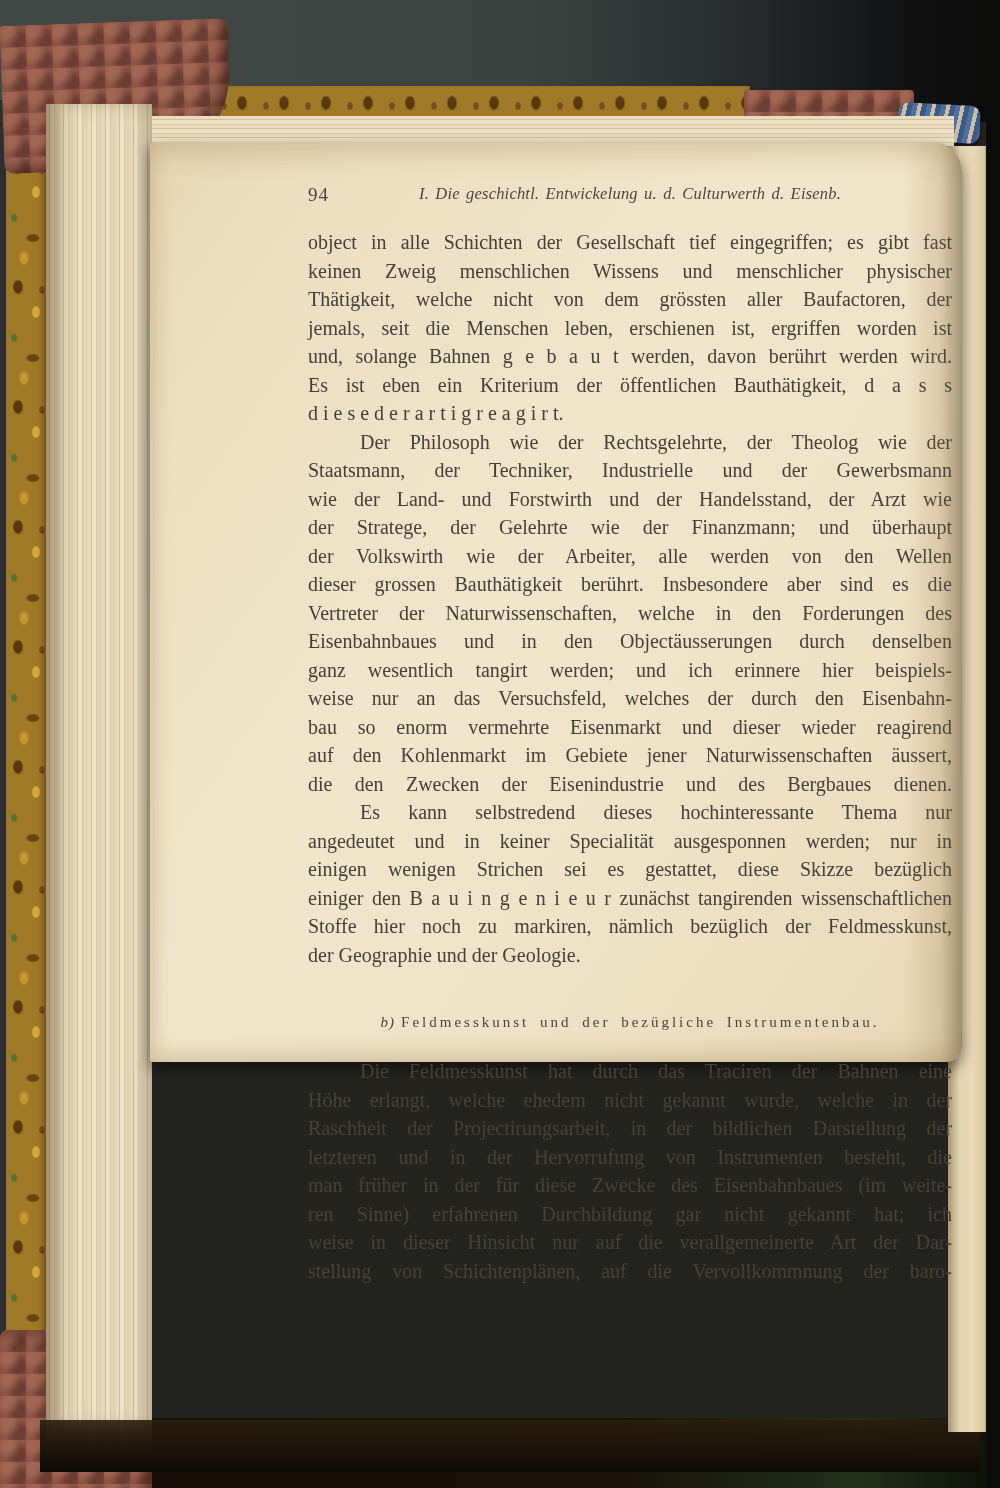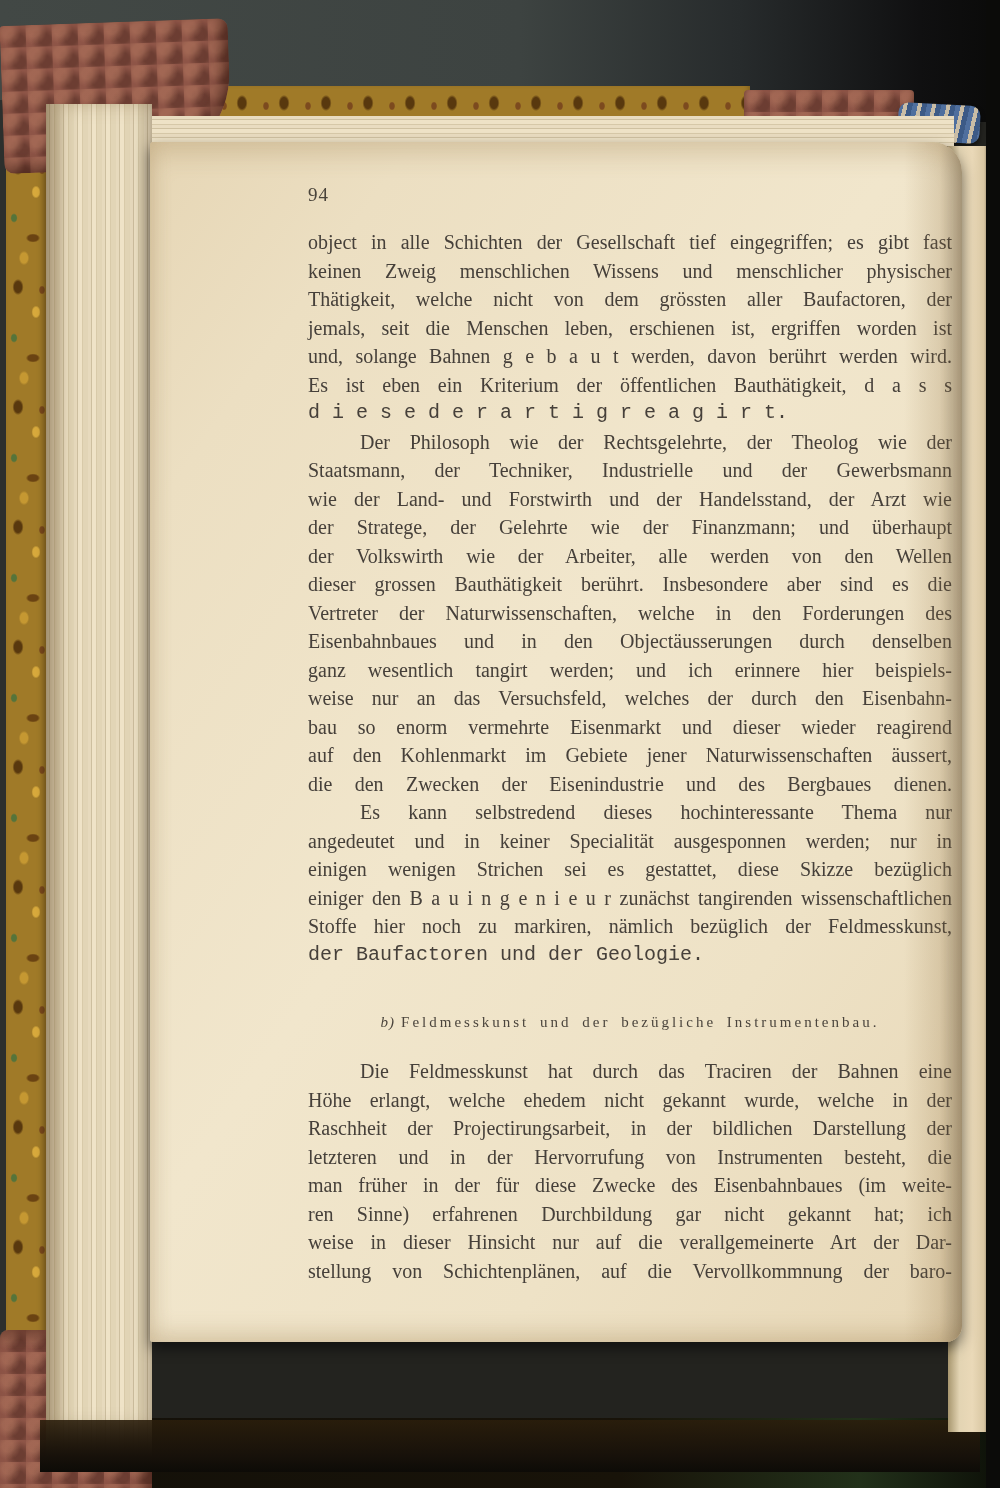--- a/index.html
+++ b/index.html
@@ -50,39 +50,39 @@
   .edges-top{position:absolute;left:152px;top:116px;width:802px;height:30px;
     background:repeating-linear-gradient(180deg,#e9dcc0 0 3px,#cfc1a1 3px 4px,#eee2c6 4px 8px,#d6c8a8 8px 9px);}
 
   .under-shadow{position:absolute;left:40px;top:1420px;width:940px;height:52px;
     background:linear-gradient(180deg,rgba(43,30,12,.9) 0%,#17110a 70%,#0d0b07 100%);}
 
   .facing-page{position:absolute;left:948px;top:146px;width:44px;height:1286px;
     background:linear-gradient(90deg,#a8976f 0%,#e3d4b3 26%,#ead9b8 55%,#d9c7a3 82%,#4a3f2b 100%);}
 
   
-  .page{position:absolute;left:150px;top:142px;width:812px;height:1200px;
+  .page{position:absolute;left:150px;top:142px;width:812px;height:920px;
     border-radius:3px 30px 16px 3px;
     background:linear-gradient(125deg,#e6d6b5 0%,#ecdfc2 16%,#f1e6cc 46%,#eee2c6 72%,#e7d7b6 100%);
     box-shadow:inset 0 14px 22px rgba(150,120,70,.22), inset 0 -10px 20px rgba(150,120,70,.25), 0 6px 14px rgba(0,0,0,.5);}
   .page::after{content:"";position:absolute;right:0;top:0;width:58px;height:100%;
     border-radius:0 30px 16px 0;
     background:linear-gradient(90deg,rgba(146,116,70,0) 0%,rgba(146,116,70,.22) 62%,rgba(74,56,30,.38) 100%);}
 
   .page-head{position:absolute;left:158px;top:42px;width:644px;height:26px;}
   .pagenum{position:absolute;left:0;top:0;font-size:19px;color:#4a443b;letter-spacing:1px;}
   .runtitle{display:block;text-align:center;font-style:italic;font-size:16.5px;color:#4e463c;
     word-spacing:2px;letter-spacing:.2px;}
 
   .text-block{position:absolute;left:158px;top:86px;width:644px;
     font-size:20px;line-height:28.5px;color:#46403a;}
   .line{height:28.5px;text-align:justify;text-align-last:justify;
     overflow:visible;white-space:normal;}
   .line.indent{text-indent:52px;}
-  .line.endline{text-align-last:left;font-family:Liberation Mono, monospace;}
+  .line.endline{text-align-last:left;}
   .heading{text-align:center;text-align-last:center;font-size:15px;color:#4a443c;
     letter-spacing:3px;word-spacing:4px;margin:43px 0 24px 0;line-height:21px;}
   .heading .hprefix{font-style:italic;letter-spacing:1px;margin-right:6px;}
 </style>
 </head>
 <body>
 
 <div class="scene">
   <div class="bg-top"></div>
   <div class="bg-left-col"></div>
@@ -96,20 +96,21 @@
   <div class="headband"></div>
 
   <div class="edges-left"></div>
   <div class="edges-top"></div>
   <div class="under-shadow"></div>
   <div class="facing-page"></div>
 
   <div class="page">
     <div class="page-head">
       <span class="pagenum">94</span>
+      <span class="runtitle">I. Die geschichtl. Entwickelung u. d. Culturwerth d. Eisenb.</span>
     </div>
     <div class="text-block">
         <div class="line">object in alle Schichten der Gesellschaft tief eingegriffen; es gibt fast</div>
         <div class="line">keinen Zweig menschlichen Wissens und menschlicher physischer</div>
         <div class="line">Thätigkeit, welche nicht von dem grössten aller Baufactoren, der</div>
         <div class="line">jemals, seit die Menschen leben, erschienen ist, ergriffen worden ist</div>
         <div class="line">und, solange Bahnen g e b a u t werden, davon berührt werden wird.</div>
         <div class="line">Es ist eben ein Kriterium der öffentlichen Bauthätigkeit, d a s s</div>
         <div class="line endline">d i e s e   d e r a r t i g   r e a g i r t.</div>
         <div class="line indent">Der Philosoph wie der Rechtsgelehrte, der Theolog wie der</div>
@@ -123,21 +124,21 @@
         <div class="line">ganz wesentlich tangirt werden; und ich erinnere hier beispiels-</div>
         <div class="line">weise nur an das Versuchsfeld, welches der durch den Eisenbahn-</div>
         <div class="line">bau so enorm vermehrte Eisenmarkt und dieser wieder reagirend</div>
         <div class="line">auf den Kohlenmarkt im Gebiete jener Naturwissenschaften äussert,</div>
         <div class="line">die den Zwecken der Eisenindustrie und des Bergbaues dienen.</div>
         <div class="line indent">Es kann selbstredend dieses hochinteressante Thema nur</div>
         <div class="line">angedeutet und in keiner Specialität ausgesponnen werden; nur in</div>
         <div class="line">einigen wenigen Strichen sei es gestattet, diese Skizze bezüglich</div>
         <div class="line">einiger den B a u i n g e n i e u r zunächst tangirenden wissenschaftlichen</div>
         <div class="line">Stoffe hier noch zu markiren, nämlich bezüglich der Feldmesskunst,</div>
-        <div class="line endline">der Baufactoren und der Geologie.</div>
+        <div class="line endline">der Geographie und der Geologie.</div>
         <div class="heading"><span class="hprefix">b)</span><span>Feldmesskunst und der bezügliche Instrumentenbau.</span></div>
         <div class="line indent">Die Feldmesskunst hat durch das Traciren der Bahnen eine</div>
         <div class="line">Höhe erlangt, welche ehedem nicht gekannt wurde, welche in der</div>
         <div class="line">Raschheit der Projectirungsarbeit, in der bildlichen Darstellung der</div>
         <div class="line">letzteren und in der Hervorrufung von Instrumenten besteht, die</div>
         <div class="line">man früher in der für diese Zwecke des Eisenbahnbaues (im weite-</div>
         <div class="line">ren Sinne) erfahrenen Durchbildung gar nicht gekannt hat; ich</div>
         <div class="line">weise in dieser Hinsicht nur auf die verallgemeinerte Art der Dar-</div>
         <div class="line">stellung von Schichtenplänen, auf die Vervollkommnung der baro-</div>
       </div>

